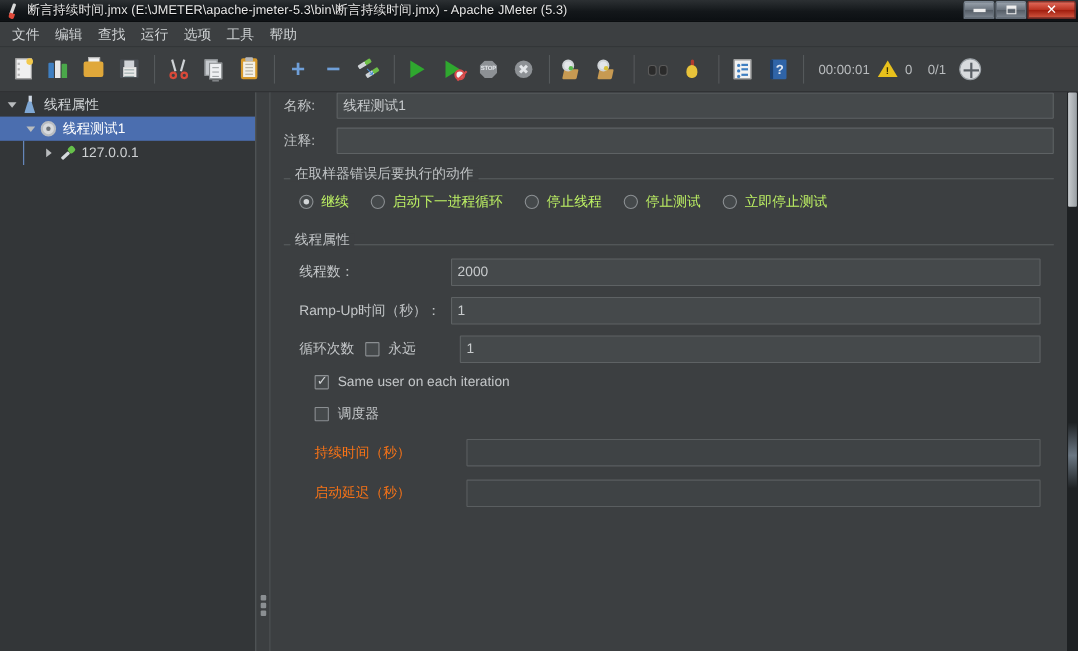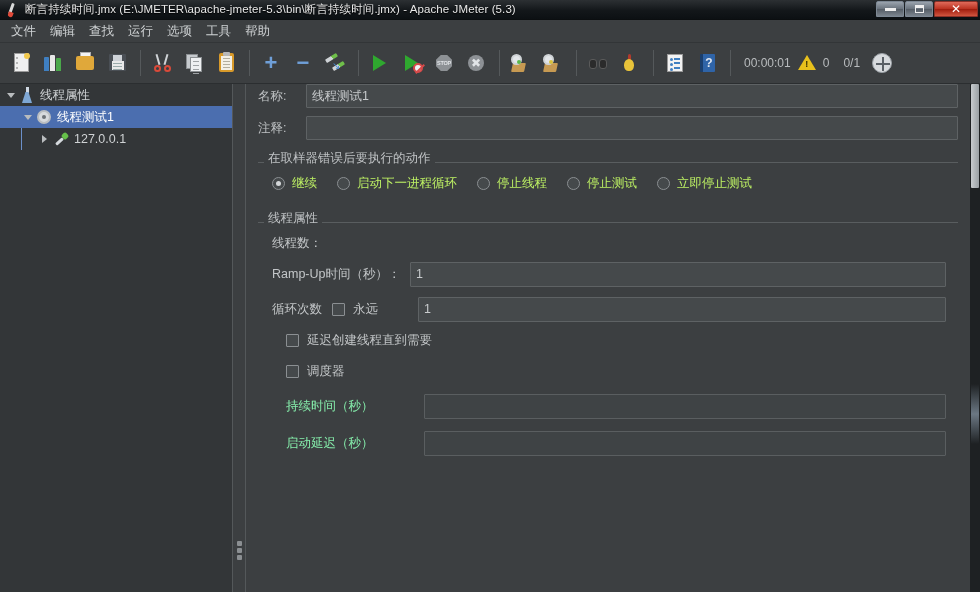--- a/index.html
+++ b/index.html
@@ -230,21 +230,21 @@
     margin-right: 7px; position: relative; flex: 0 0 auto;
   }
   .radio.on::after {
     content:""; position: absolute; left: 3px; top: 3px;
     width: 5px; height: 5px; border-radius: 50%; background: #d3d6d8;
   }
   .radio-label { color: #bef264; font-size: 12.5px; white-space: nowrap; }
 
   .prop-row { display: flex; align-items: center; margin: 0 0 10px 0; padding-left: 14px; }
   .prop-label { color: #c3c6c8; font-size: 12.5px; width: 138px; flex: 0 0 auto; }
-  .prop-label.disabled { color: #86efac; }
+  .prop-label.disabled { color: #f97316; }
   .prop-input {
     flex: 1 1 auto; height: 25px; background: #45494b;
     border: 1px solid #5e6264; color: #c8cbcd; font-size: 12.5px;
     padding: 0 5px; line-height: 23px; border-radius: 1px; margin-right: 12px;
   }
   .prop-input.disabled { background: #3f4345; border-color: #5a5e60; }
 
   .chk {
     width: 13px; height: 13px; border: 1px solid #8b8f92;
     background: #45494b; margin-right: 8px; position: relative;
@@ -589,41 +589,42 @@
         </div>
       </div>
     </div>
 
     <div class="group" style="margin-top:20px;">
       <div class="legend">线程属性</div>
       <div class="gb" style="">
 
         <div class="prop-row">
           <div class="prop-label">线程数：</div>
+          <div class="prop-input">2000</div>
         </div>
 
         <div class="prop-row">
           <div class="prop-label">Ramp-Up时间（秒）：</div>
           <div class="prop-input">1</div>
         </div>
 
         <div class="prop-row">
           <div class="prop-label" style="width:60px;">循环次数</div>
           <label class="inline-chk" style="width:78px;flex:0 0 auto;">
             <span class="chk"></span>
             <span class="chk-label">永远</span>
           </label>
           <div class="prop-input">1</div>
         </div>
 
-
         <div class="chk-row">
-          <span class="chk"></span>
-          <span class="chk-label">延迟创建线程直到需要</span>
-        </div>
+          <span class="chk on"></span>
+          <span class="chk-label">Same user on each iteration</span>
+        </div>
+
 
         <div class="chk-row">
           <span class="chk"></span>
           <span class="chk-label">调度器</span>
         </div>
 
         <div class="prop-row" style="margin-bottom:12px;">
           <div class="prop-label disabled" style="padding-left:14px;width:152px;">持续时间（秒）</div>
           <div class="prop-input disabled"></div>
         </div>

